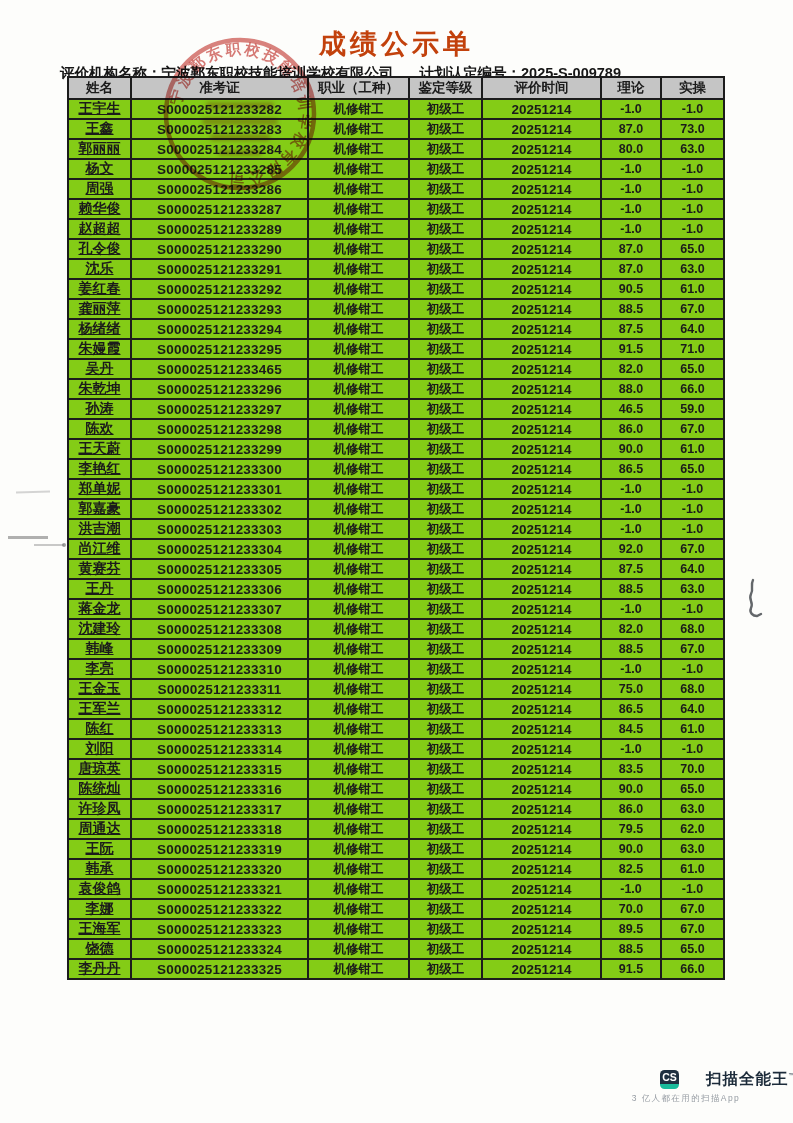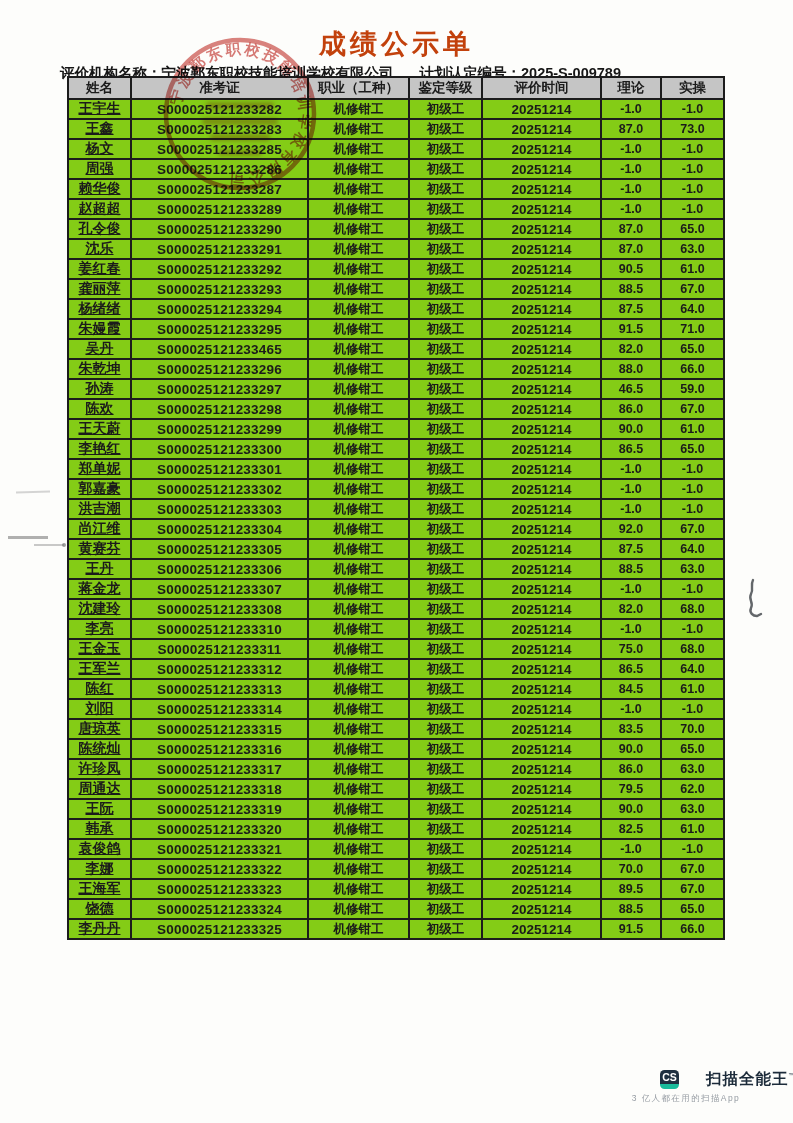--- a/index.html
+++ b/index.html
@@ -105,20 +105,29 @@
       <tr>
         <td class="c0">王鑫</td>
         <td class="c1">S000025121233283</td>
         <td class="c2">机修钳工</td>
         <td class="c3">初级工</td>
         <td class="c4">20251214</td>
         <td class="c5">87.0</td>
         <td class="c6">73.0</td>
       </tr>
       <tr>
+        <td class="c0">郭丽丽</td>
+        <td class="c1">S000025121233284</td>
+        <td class="c2">机修钳工</td>
+        <td class="c3">初级工</td>
+        <td class="c4">20251214</td>
+        <td class="c5">80.0</td>
+        <td class="c6">63.0</td>
+      </tr>
+      <tr>
         <td class="c0">杨文</td>
         <td class="c1">S000025121233285</td>
         <td class="c2">机修钳工</td>
         <td class="c3">初级工</td>
         <td class="c4">20251214</td>
         <td class="c5">-1.0</td>
         <td class="c6">-1.0</td>
       </tr>
       <tr>
         <td class="c0">周强</td>
@@ -319,20 +328,29 @@
         <td class="c6">-1.0</td>
       </tr>
       <tr>
         <td class="c0">沈建玲</td>
         <td class="c1">S000025121233308</td>
         <td class="c2">机修钳工</td>
         <td class="c3">初级工</td>
         <td class="c4">20251214</td>
         <td class="c5">82.0</td>
         <td class="c6">68.0</td>
+      </tr>
+      <tr>
+        <td class="c0">韩峰</td>
+        <td class="c1">S000025121233309</td>
+        <td class="c2">机修钳工</td>
+        <td class="c3">初级工</td>
+        <td class="c4">20251214</td>
+        <td class="c5">88.5</td>
+        <td class="c6">67.0</td>
       </tr>
       <tr>
         <td class="c0">李亮</td>
         <td class="c1">S000025121233310</td>
         <td class="c2">机修钳工</td>
         <td class="c3">初级工</td>
         <td class="c4">20251214</td>
         <td class="c5">-1.0</td>
         <td class="c6">-1.0</td>
       </tr>

